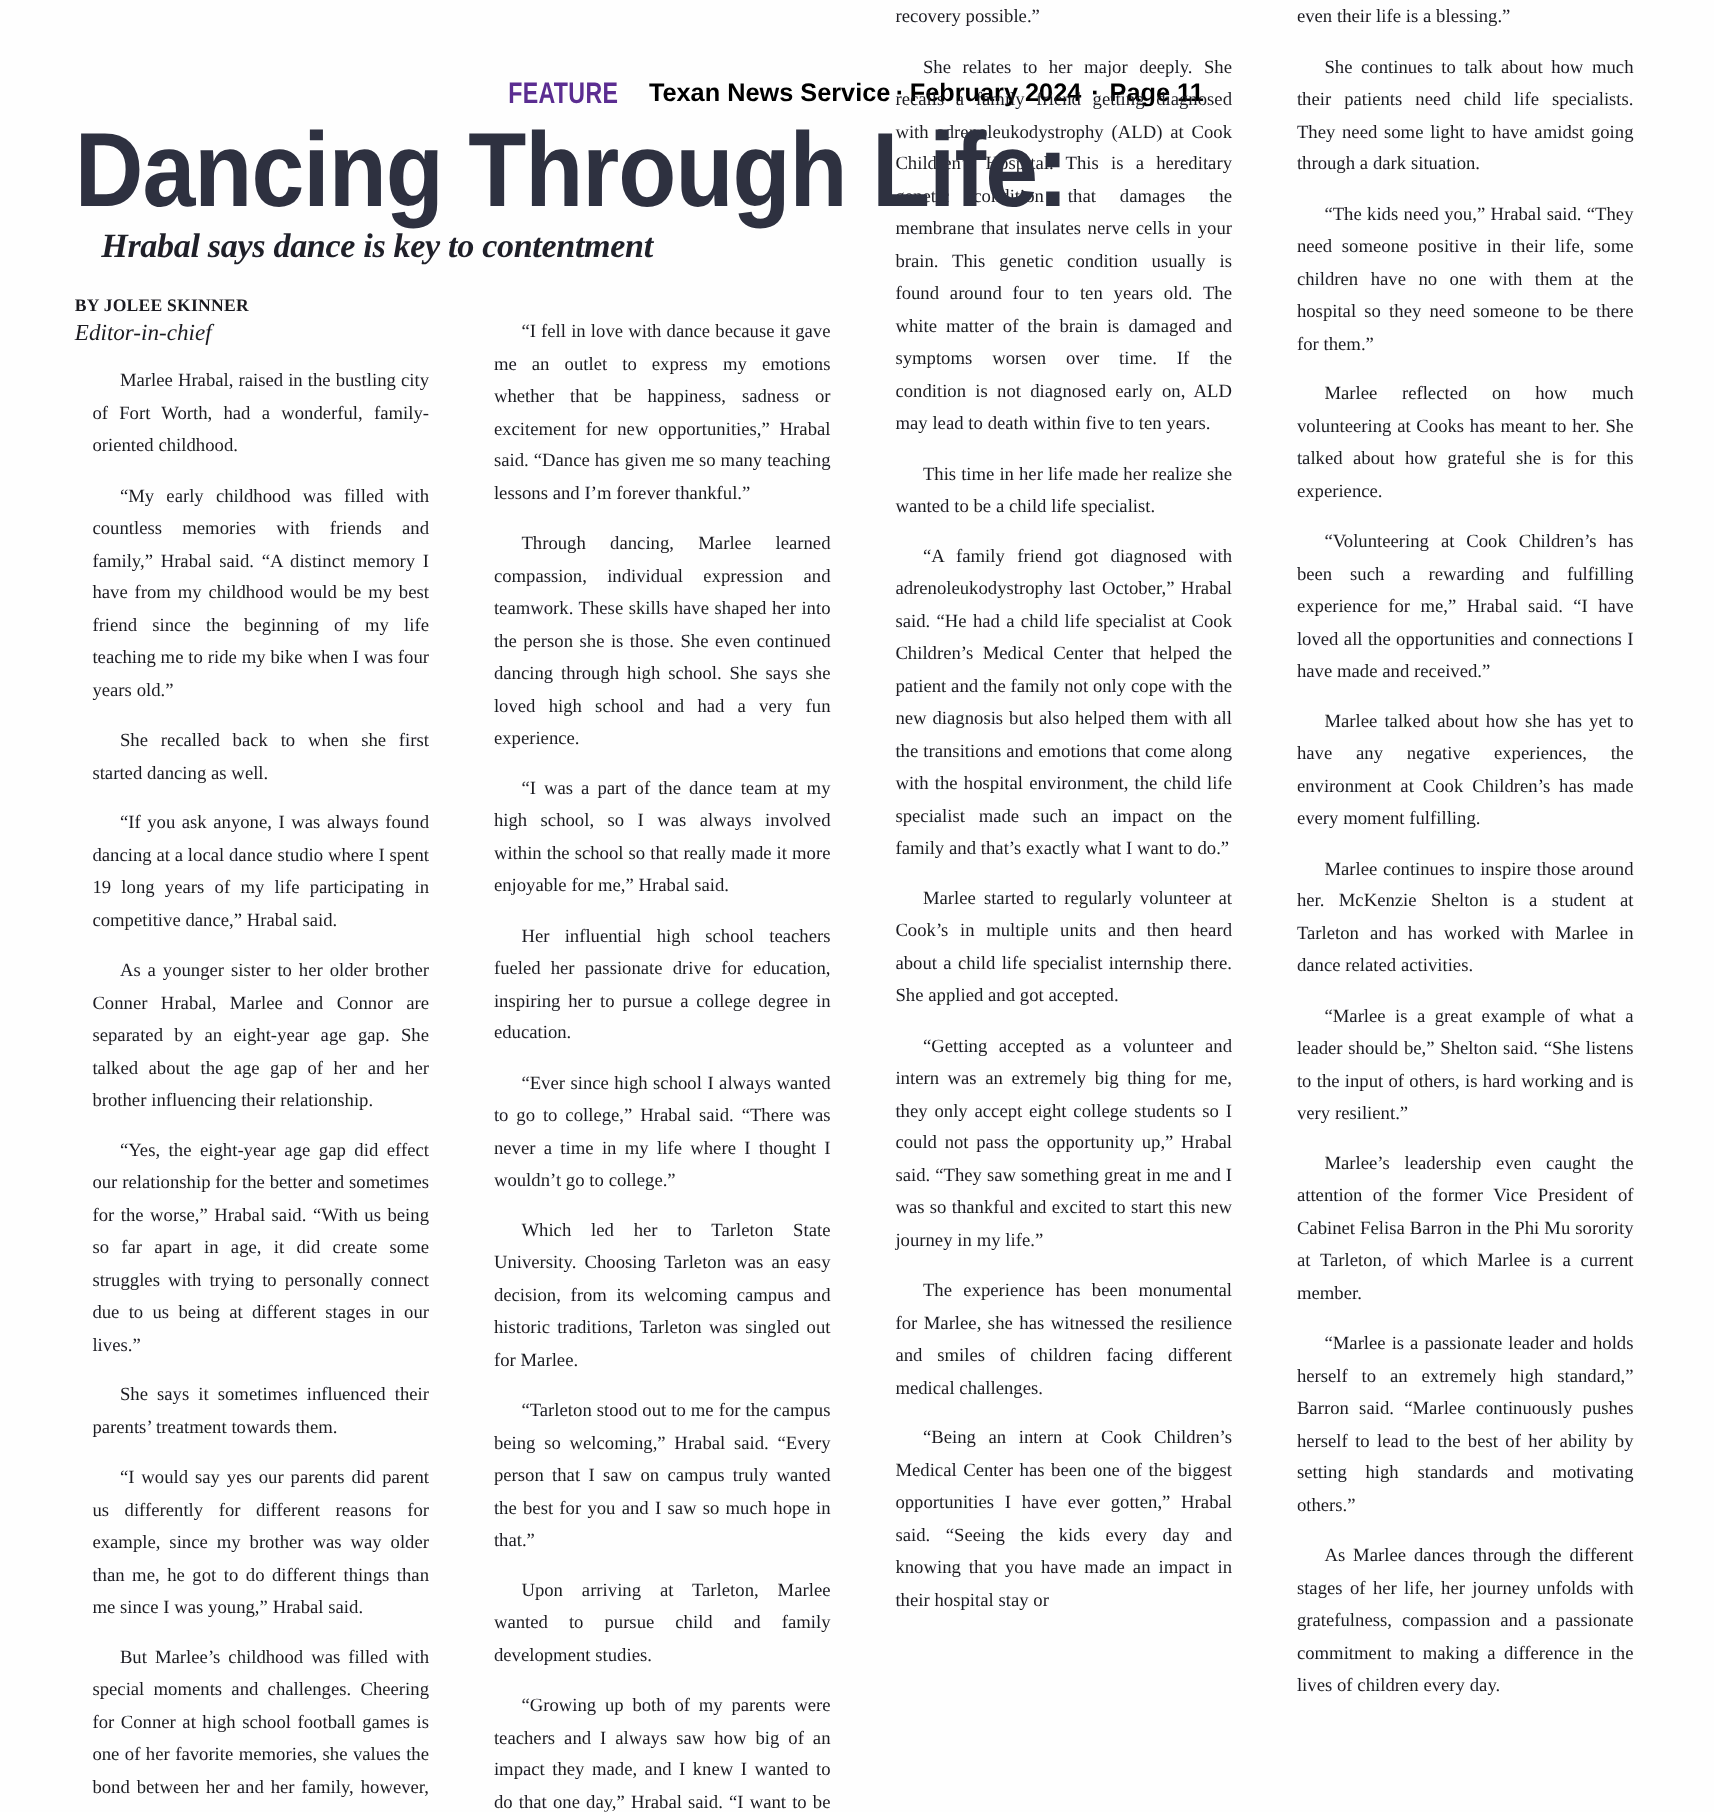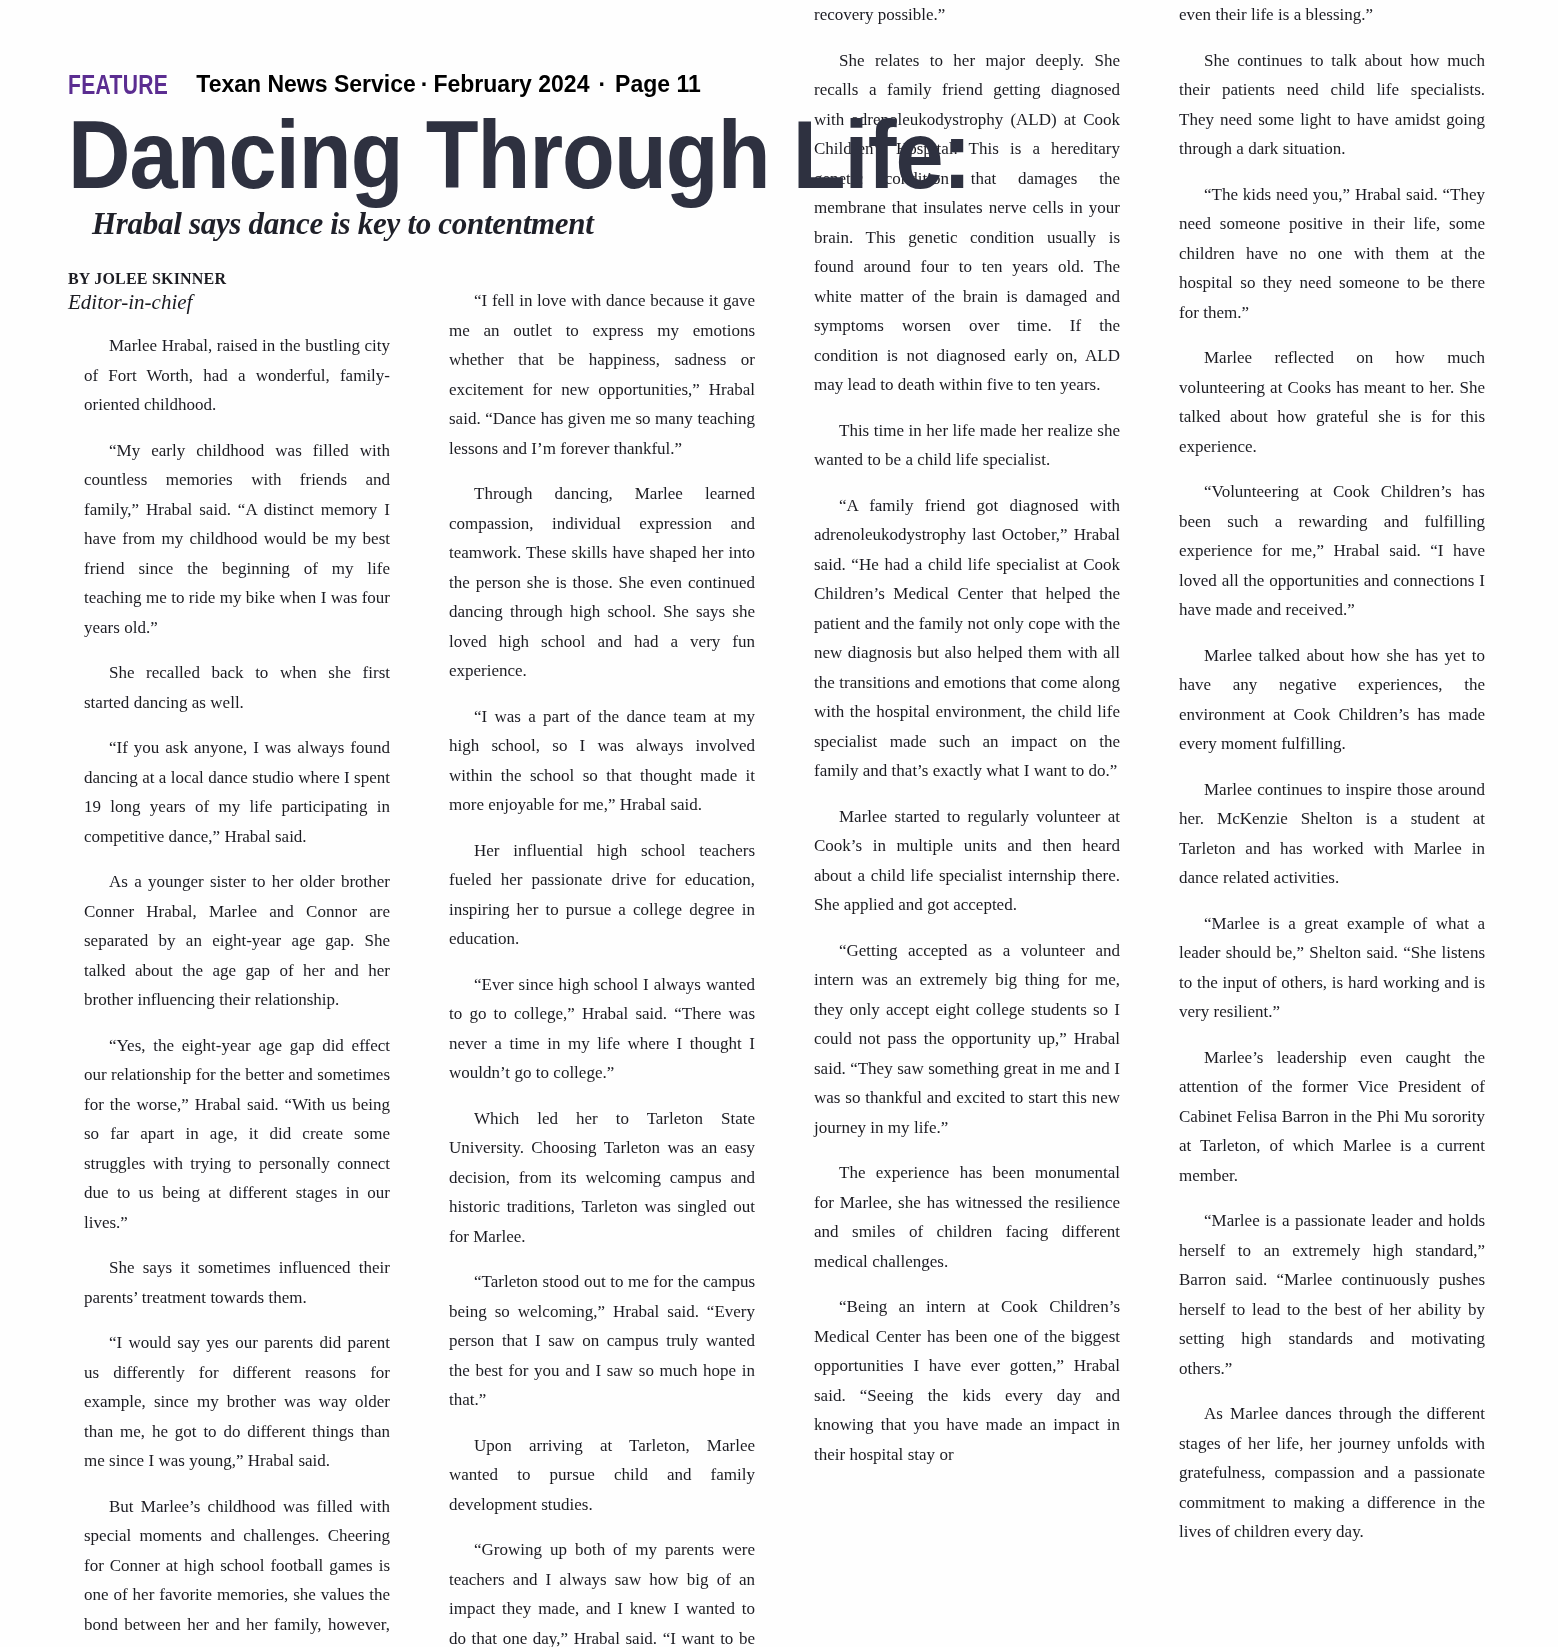--- a/index.html
+++ b/index.html
@@ -19,21 +19,21 @@
     box-sizing: border-box;
     background: #fefefe;
     padding: 62px 70px 30px 68px;
     overflow: hidden;
   }
 
   
   .masthead {
     display: flex;
     align-items: flex-end;
-    justify-content: flex-start;
+    justify-content: center;
     height: 38px;
   }
   .kicker {
     font-family: "Liberation Sans", sans-serif;
     font-weight: bold;
     font-size: 27px;
     letter-spacing: 0.4px;
     color: #5b2d91;
     transform: scaleX(0.78);
     transform-origin: left bottom;
@@ -160,21 +160,21 @@
           <p class="body">She says it sometimes influenced their parents’ treatment towards them.</p>
           <p class="body">“I would say yes our parents did parent us differently for different reasons for example, since my brother was way older than me, he got to do different things than me since I was young,” Hrabal said.</p>
           <p class="body">But Marlee’s childhood was filled with special moments and challenges. Cheering for Conner at high school football games is one of her favorite memories, she values the bond between her and her family, however, it was dance that truly captured her heart.</p>
         </div>
     </div>
 
     <div class="col col-2">
       <div>
           <p class="body first">“I fell in love with dance because it gave me an outlet to express my emotions whether that be happiness, sadness or excitement for new opportunities,” Hrabal said. “Dance has given me so many teaching lessons and I’m forever thankful.”</p>
           <p class="body">Through dancing, Marlee learned compassion, individual expression and teamwork. These skills have shaped her into the person she is those. She even continued dancing through high school. She says she loved high school and had a very fun experience.</p>
-          <p class="body">“I was a part of the dance team at my high school, so I was always involved within the school so that thought made it more enjoyable for me,” Hrabal said.</p>
+          <p class="body">“I was a part of the dance team at my high school, so I was always involved within the school so that really made it more enjoyable for me,” Hrabal said.</p>
           <p class="body">Her influential high school teachers fueled her passionate drive for education, inspiring her to pursue a college degree in education.</p>
           <p class="body">“Ever since high school I always wanted to go to college,” Hrabal said. “There was never a time in my life where I thought I wouldn’t go to college.”</p>
           <p class="body">Which led her to Tarleton State University. Choosing Tarleton was an easy decision, from its welcoming campus and historic traditions, Tarleton was singled out for Marlee.</p>
           <p class="body">“Tarleton stood out to me for the campus being so welcoming,” Hrabal said. “Every person that I saw on campus truly wanted the best for you and I saw so much hope in that.”</p>
           <p class="body">Upon arriving at Tarleton, Marlee wanted to pursue child and family development studies.</p>
           <p class="body">“Growing up both of my parents were teachers and I always saw how big of an impact they made, and I knew I wanted to do that one day,” Hrabal said. “I want to be able to help children in the hospital to help brighten their lives and help them to the best of my ability so that they can have the best</p>
         </div>
     </div>
 
     <div class="col col-3">

